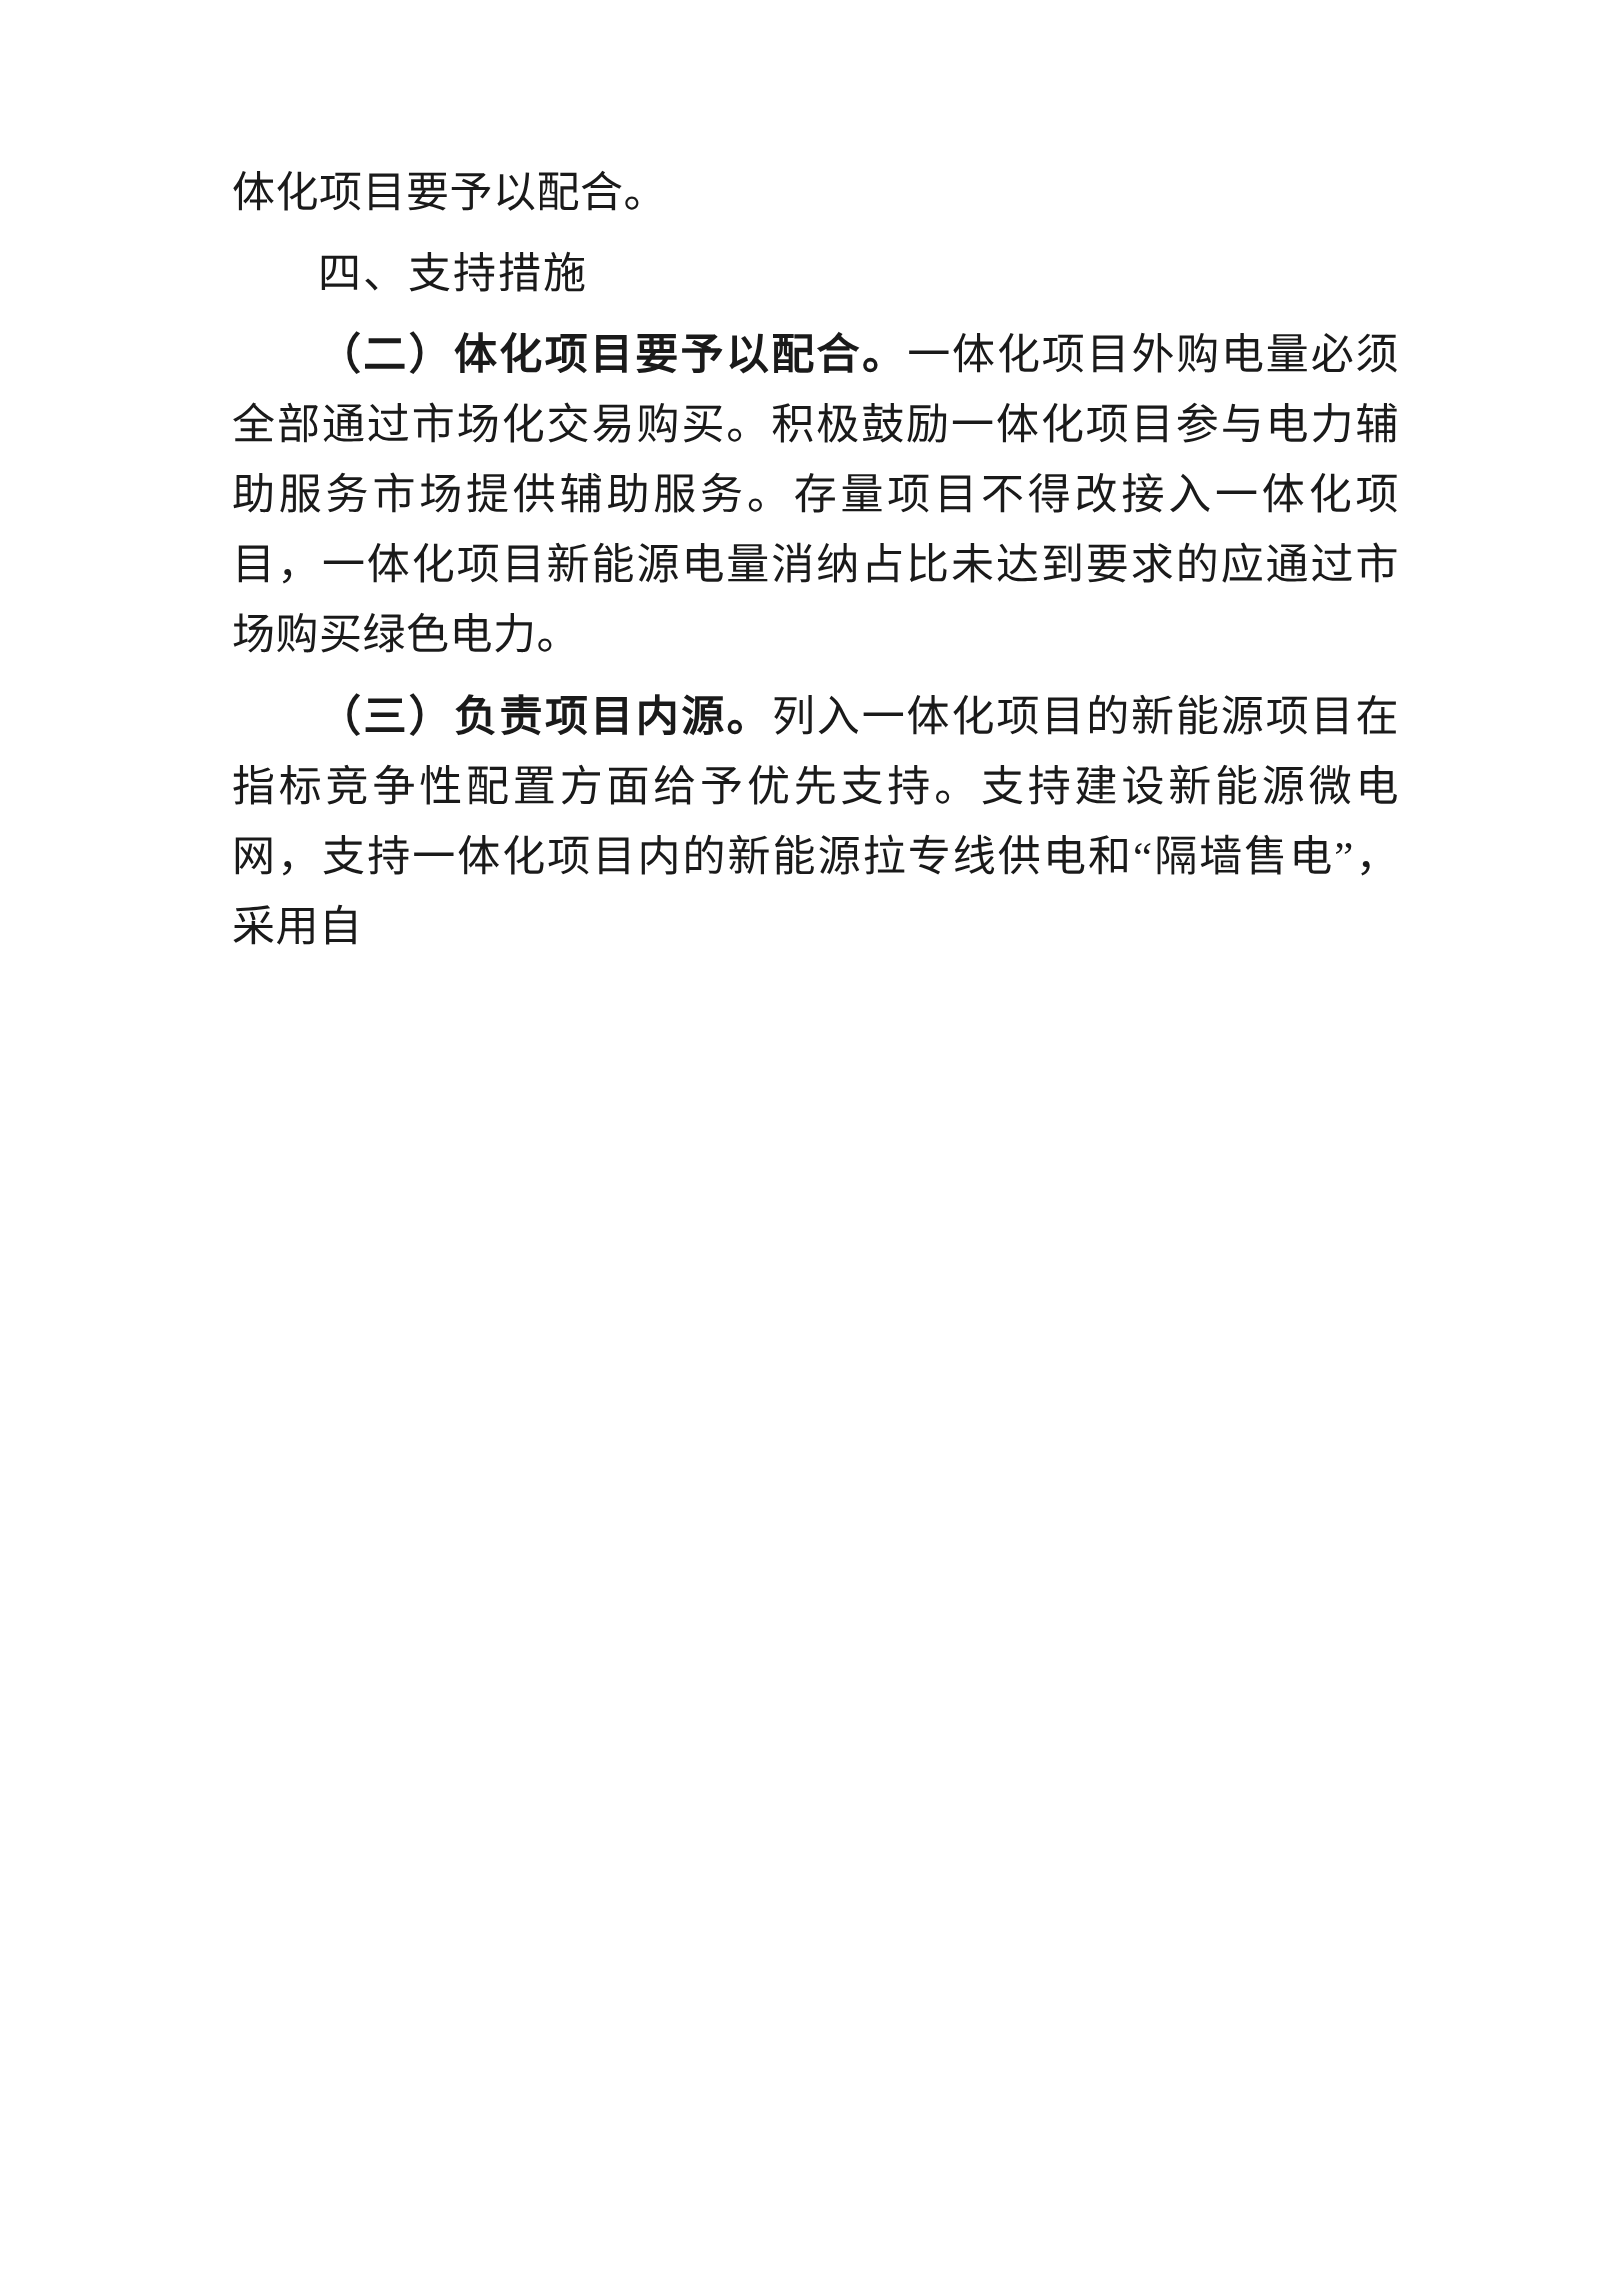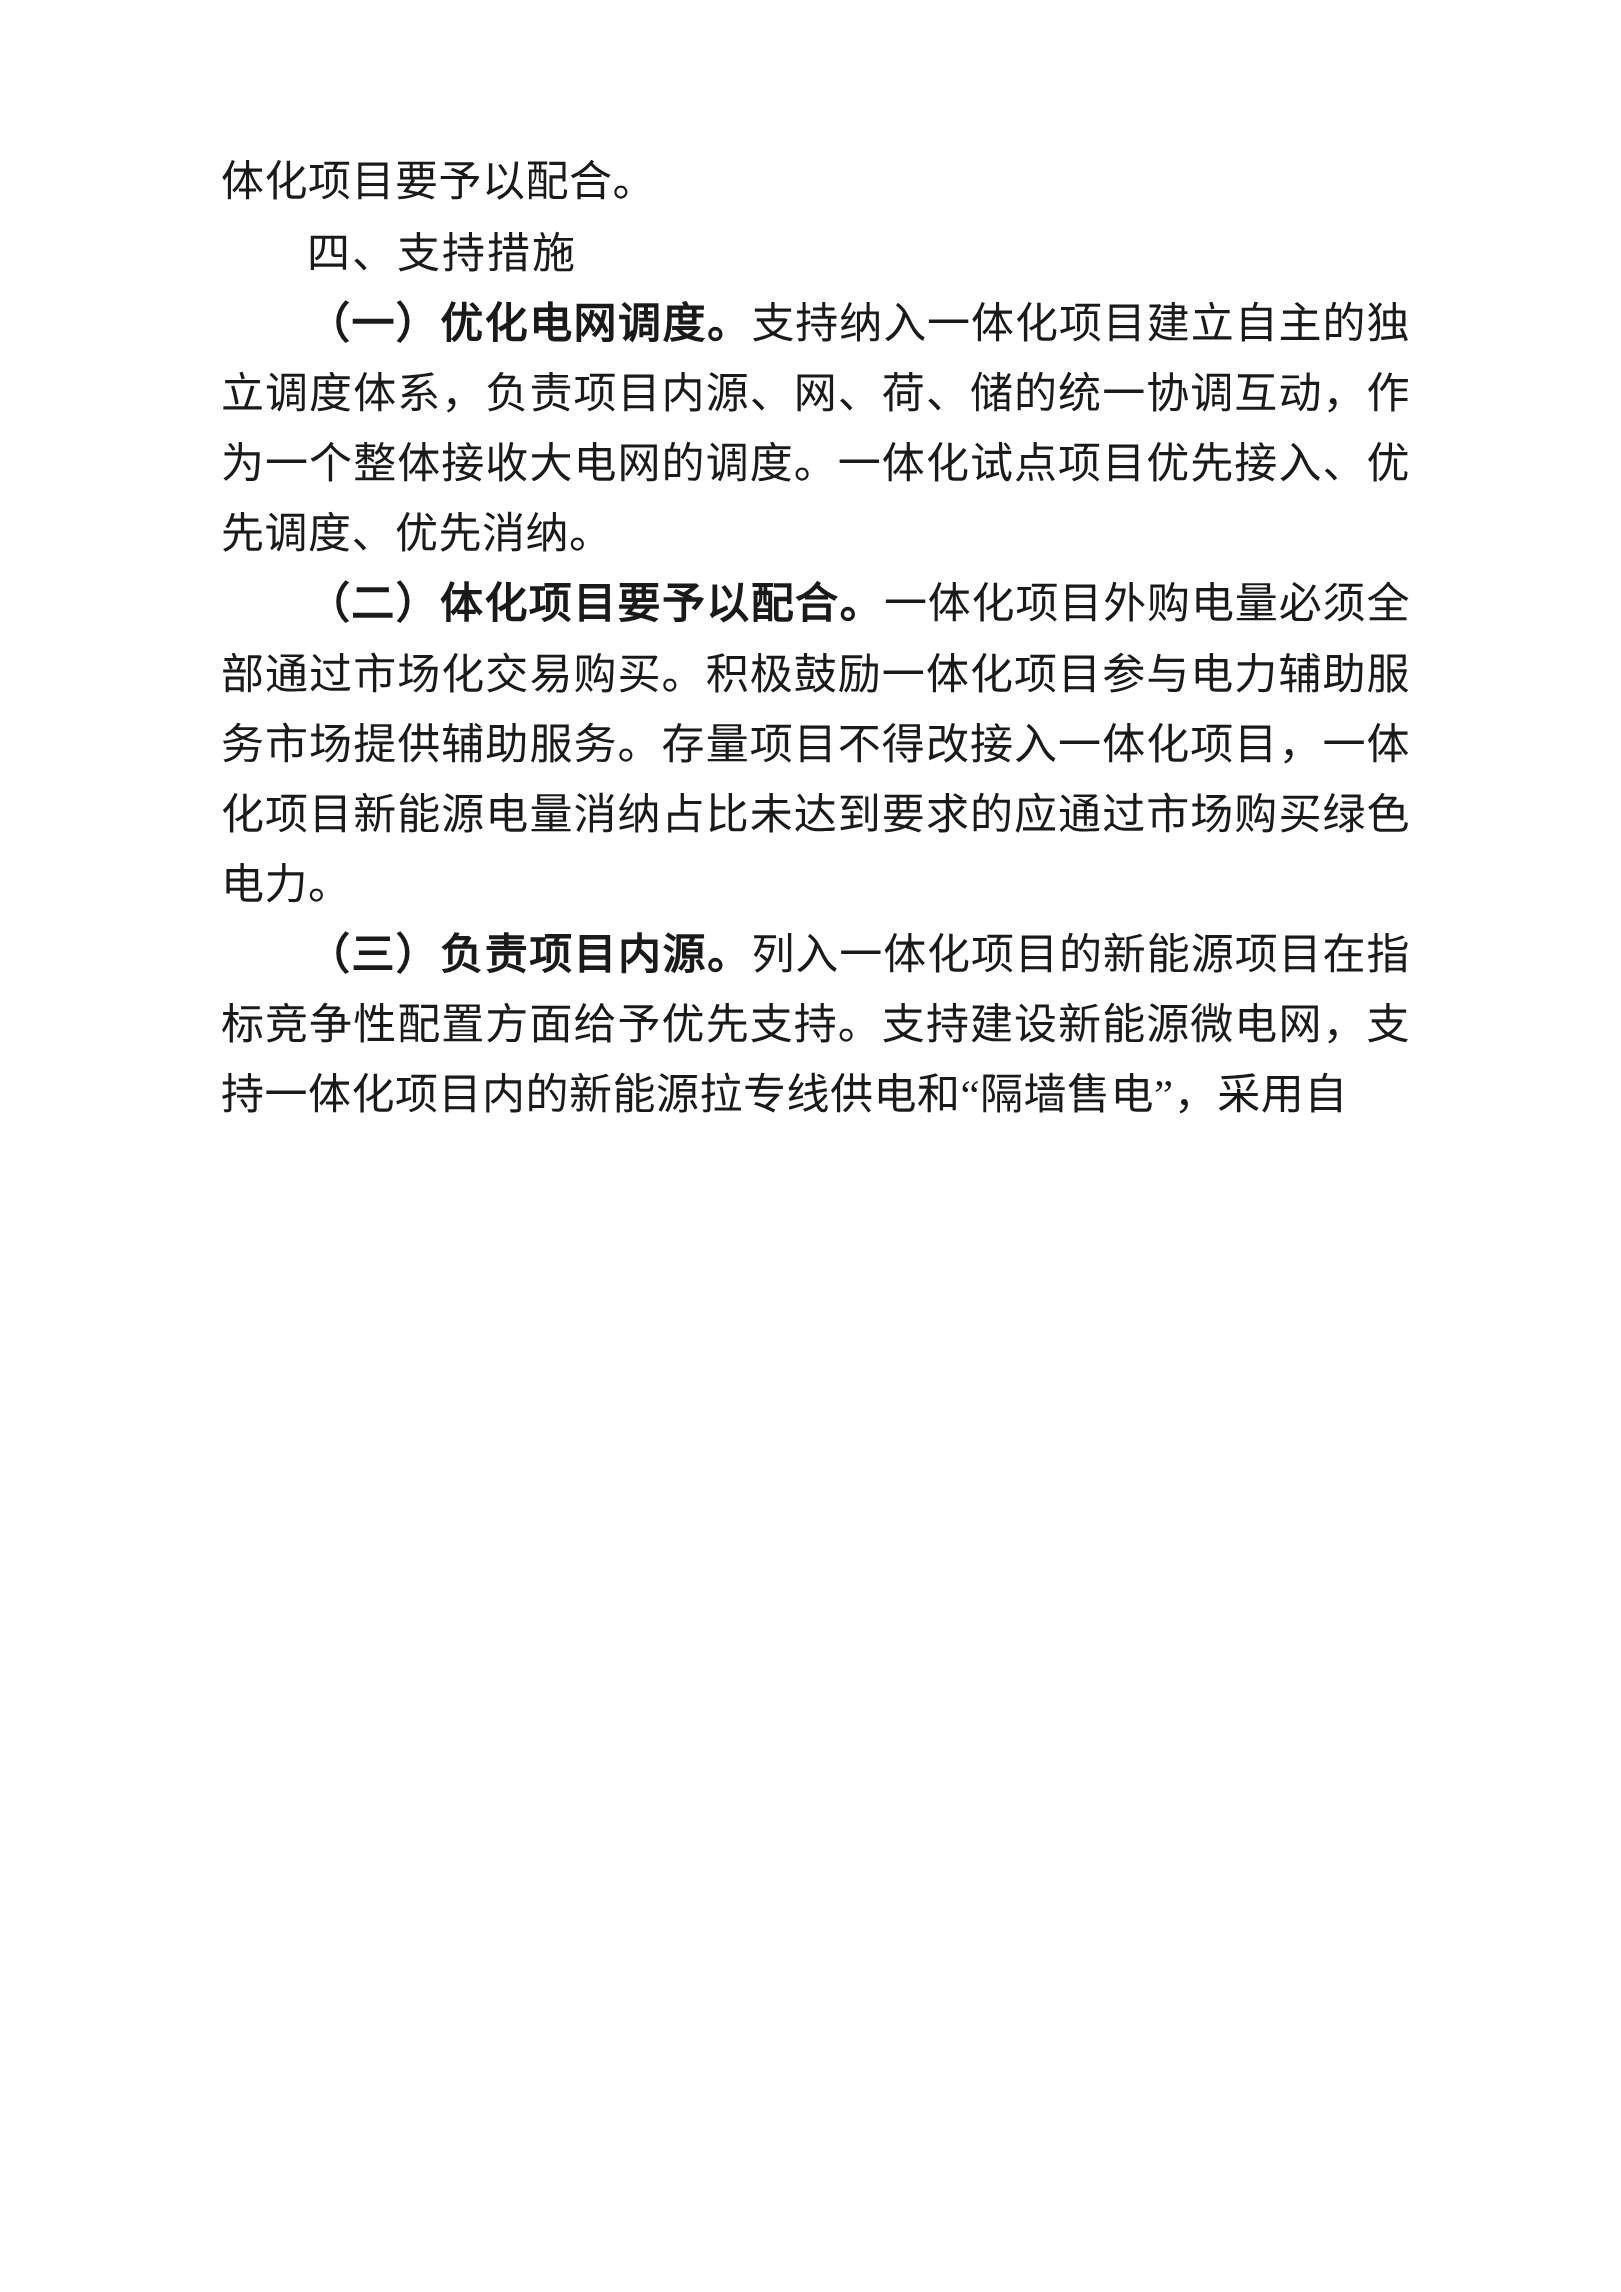--- a/index.html
+++ b/index.html
@@ -19,21 +19,21 @@
     overflow: hidden;
   }
   .doc-body {
     font-size: 43px;
     line-height: 1.63;
     text-align: justify;
     text-justify: inter-ideograph;
     letter-spacing: 0.5px;
   }
   p {
-    margin: 0;
+    margin: 11px;
   }
   .para {
     text-indent: 2em;
   }
   .para.noindent {
     text-indent: 0;
   }
   .lead {
     font-weight: bold;
     letter-spacing: 1px;
@@ -53,23 +53,20 @@
 
     <p class="para noindent">
       <span>体化项目要予以配合。</span>
     </p>
 
 
     <p class="section-head">
       <span>四、支持措施</span>
     </p>
 
-    <p class="para">
-      <span class="lead">（一）优化电网调度。</span><span>支持纳入一体化项目建立自主的独立调度体系，负责项目内源、网、荷、储的统一协调互动，作为一个整体接收大电网的调度。一体化试点项目优先接入、优先调度、优先消纳。</span>
-    </p>
 
     <p class="para">
       <span class="lead">（二）体化项目要予以配合。</span><span>一体化项目外购电量必须全部通过市场化交易购买。积极鼓励一体化项目参与电力辅助服务市场提供辅助服务。存量项目不得改接入一体化项目，一体化项目新能源电量消纳占比未达到要求的应通过市场购买绿色电力。</span>
     </p>
 
     <p class="para">
       <span class="lead">（三）负责项目内源。</span><span>列入一体化项目的新能源项目在指标竞争性配置方面给予优先支持。支持建设新能源微电网，支持一体化项目内的新能源拉专线供电和“隔墙售电”，采用自</span>
     </p>
 
   </div>

